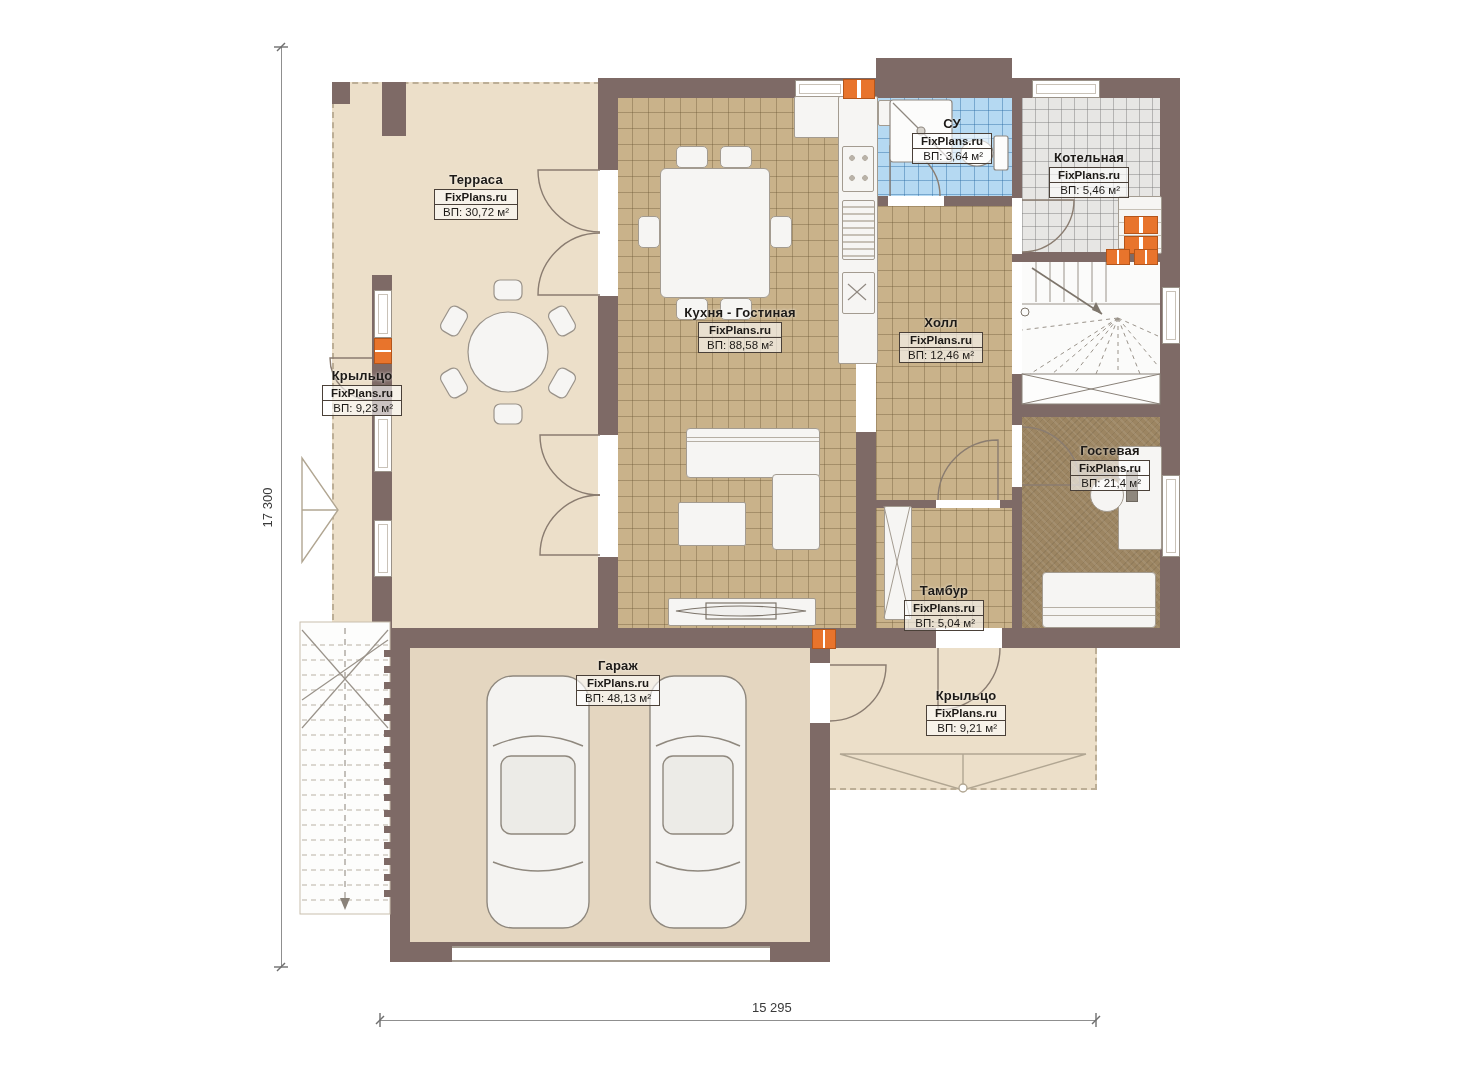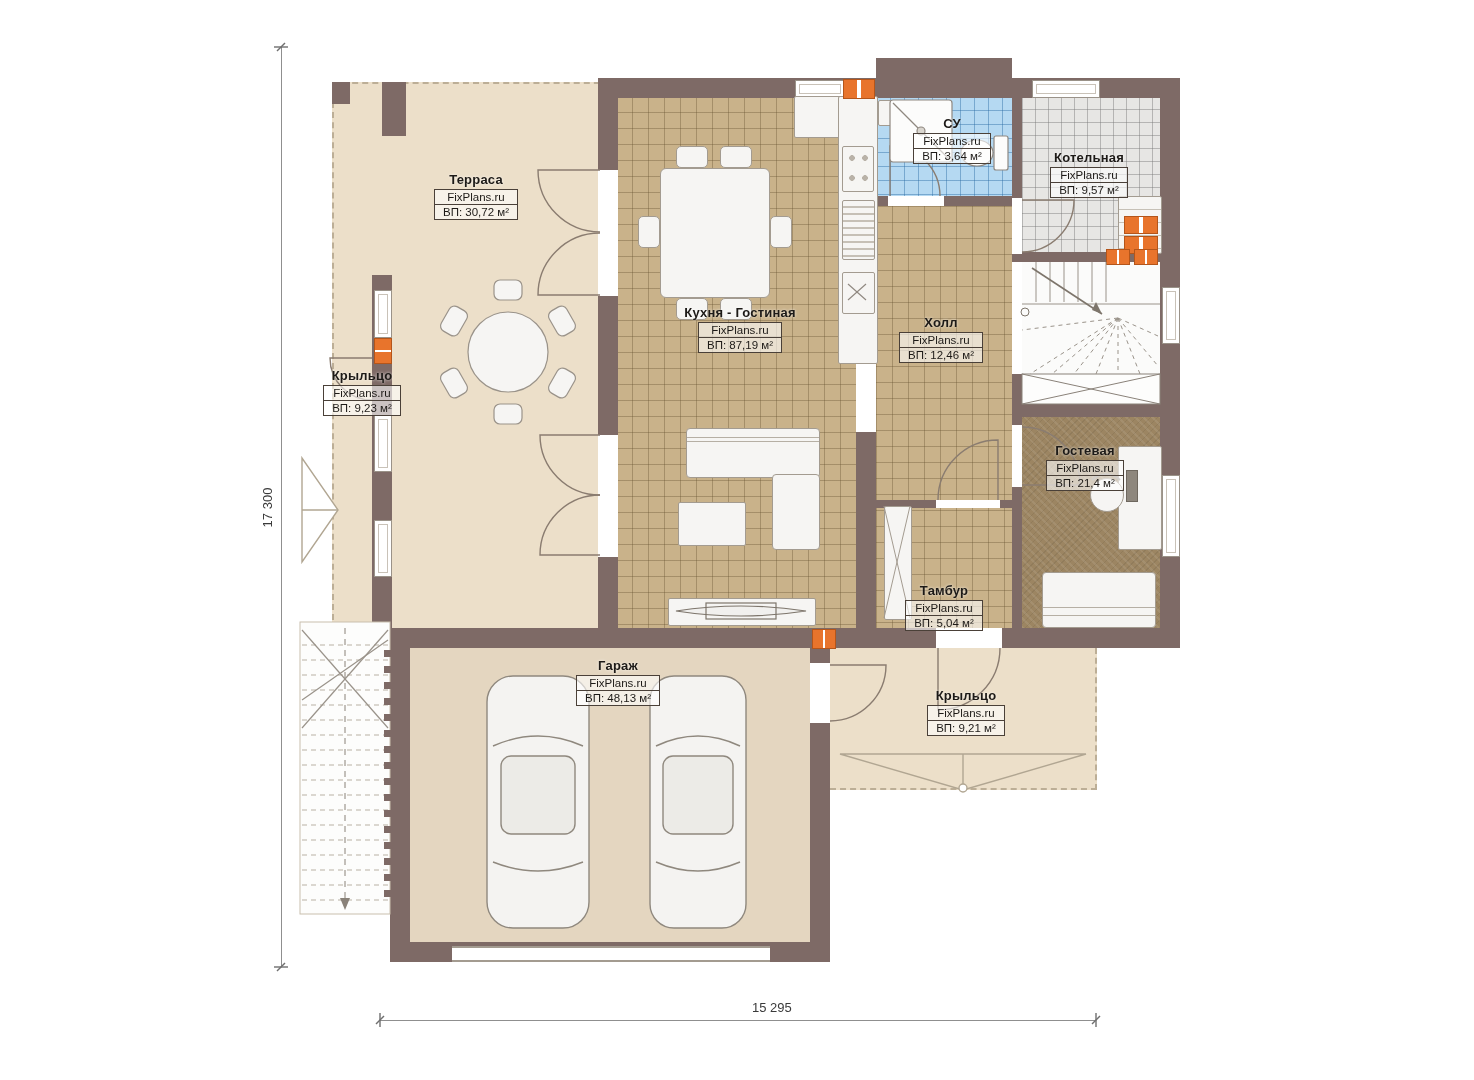--- a/index.html
+++ b/index.html
@@ -32,21 +32,21 @@
   .furn{background:#f6f5f3;border:1px solid #a39b90;border-radius:2px;}
   .vent{border:1px solid #b4551a;
     background:linear-gradient(90deg,#e8742c 0 44%,#ffffff 44% 56%,#e8742c 56% 100%);}
   .vent-v{border:1px solid #b4551a;
     background:linear-gradient(#e8742c 0 44%,#ffffff 44% 56%,#e8742c 56% 100%);}
   
   .room-label{width:160px;margin-left:-80px;text-align:center;z-index:40;pointer-events:none;}
   .room-name{font-size:13px;font-weight:bold;color:#1d1a17;letter-spacing:.2px;margin-bottom:2px;
              text-shadow:0 0 3px rgba(255,255,255,.8);}
   .room-box{display:inline-block;border:1px solid #4a4038;background:rgba(255,255,255,.6);}
-  .room-brand{font-size:11.5px;color:#1d1a17;padding:1px 8px;}
+  .room-brand{font-size:11.5px;color:#1d1a17;padding:1px 8px;font-weight:bold;}
   .room-area{font-size:11.5px;color:#1d1a17;padding:1px 8px;border-top:1px solid #4a4038;text-align:right;}
   
   .dim-line{background:#8f8f8f;}
   .dim-text{font-size:13px;color:#3a3a3a;white-space:nowrap;}
   svg{display:block;}
 </style>
 </head>
 <body>
 
 <div id="plan-root">
@@ -330,45 +330,45 @@
     <div class="room-name">Крыльцо</div>
     <div class="room-box">
       <div class="room-brand">FixPlans.ru</div>
       <div class="room-area">ВП: 9,23 м²</div>
     </div>
   </div>
   <div class="abs room-label" style="left:740px;top:305px;">
     <div class="room-name">Кухня - Гостиная</div>
     <div class="room-box">
       <div class="room-brand">FixPlans.ru</div>
-      <div class="room-area">ВП: 87,19 м²</div>
+      <div class="room-area">ВП: 88,58 м²</div>
     </div>
   </div>
   <div class="abs room-label" style="left:952px;top:116px;">
     <div class="room-name">СУ</div>
     <div class="room-box">
       <div class="room-brand">FixPlans.ru</div>
       <div class="room-area">ВП: 3,64 м²</div>
     </div>
   </div>
   <div class="abs room-label" style="left:1089px;top:150px;">
     <div class="room-name">Котельная</div>
     <div class="room-box">
       <div class="room-brand">FixPlans.ru</div>
-      <div class="room-area">ВП: 9,57 м²</div>
+      <div class="room-area">ВП: 5,46 м²</div>
     </div>
   </div>
   <div class="abs room-label" style="left:941px;top:315px;">
     <div class="room-name">Холл</div>
     <div class="room-box">
       <div class="room-brand">FixPlans.ru</div>
       <div class="room-area">ВП: 12,46 м²</div>
     </div>
   </div>
-  <div class="abs room-label" style="left:1085px;top:443px;">
+  <div class="abs room-label" style="left:1110px;top:443px;">
     <div class="room-name">Гостевая</div>
     <div class="room-box">
       <div class="room-brand">FixPlans.ru</div>
       <div class="room-area">ВП: 21,4 м²</div>
     </div>
   </div>
   <div class="abs room-label" style="left:944px;top:535px;margin-top:48px;">
     <div class="room-name">Тамбур</div>
     <div class="room-box">
       <div class="room-brand">FixPlans.ru</div>

